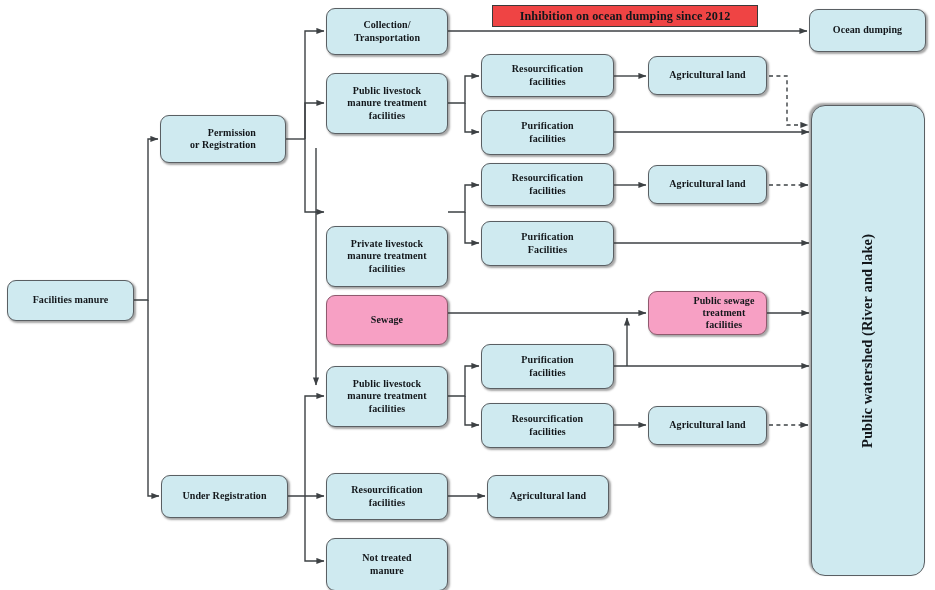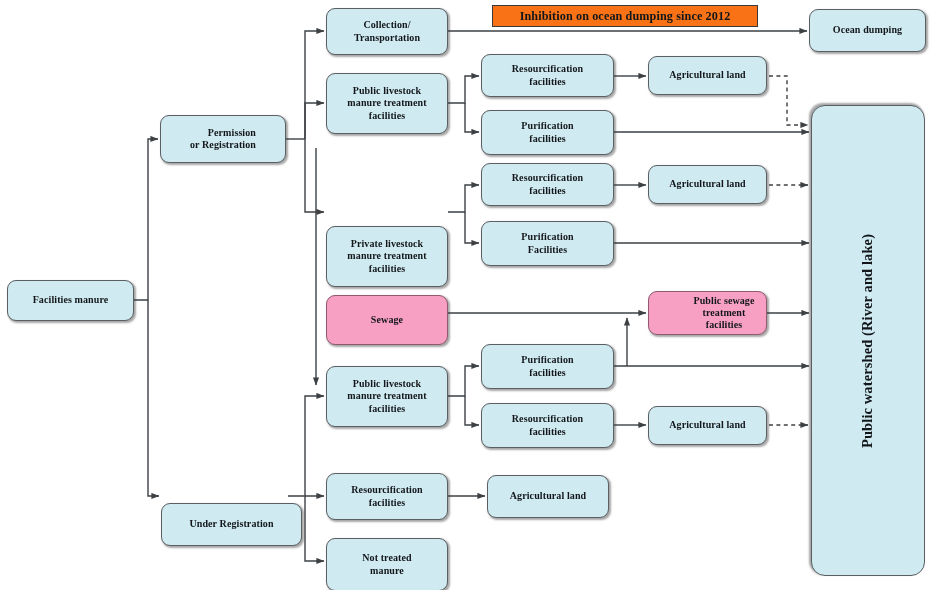--- a/index.html
+++ b/index.html
@@ -17,21 +17,21 @@
     font-weight:bold;
     color:#12161a;
     font-size:10px;
     line-height:1.22;
     letter-spacing:0.1px;
     box-shadow:1.5px 1.5px 2px rgba(60,60,60,0.45);
     padding:2px 4px;
   }
   .node.pink{background:#f7a0c4;border-color:#8f5a6e;}
   .node.note{
-    background:#f97316;border:1.6px solid #3a3a3a;border-radius:0;
+    background:#ef4444;border:1.6px solid #3a3a3a;border-radius:0;
     box-shadow:none;font-size:12.2px;text-align:center;
   }
   .node.vertical{
     writing-mode:vertical-rl;
     transform:rotate(180deg);
     font-size:14.5px;
     border-radius:14px;
     padding:6px 2px;
   }
 </style>
@@ -103,21 +103,21 @@
   </svg>
 
   <div id="nodes">
       <div class="node" style="left: 7px; top: 280px; width: 127px; height: 41px;">
         <span style="white-space: pre-line;">Facilities manure</span>
       </div>
       <div class="node" style="left: 160px; top: 115px; width: 126px; height: 48px; text-align: right;">
         <span style="white-space: pre-line;">Permission
 or Registration</span>
       </div>
-      <div class="node" style="left: 161px; top: 475px; width: 141px; height: 43px; margin-top: 28px;">
+      <div class="node" style="left: 161px; top: 475px; width: 127px; height: 43px;">
         <span style="white-space: pre-line;">Under Registration</span>
       </div>
       <div class="node" style="left: 326px; top: 8px; width: 122px; height: 47px;">
         <span style="white-space: pre-line;">Collection/
 Transportation</span>
       </div>
       <div class="node" style="left: 326px; top: 73px; width: 122px; height: 61px;">
         <span style="white-space: pre-line;">Public livestock
 manure treatment
 facilities</span>

